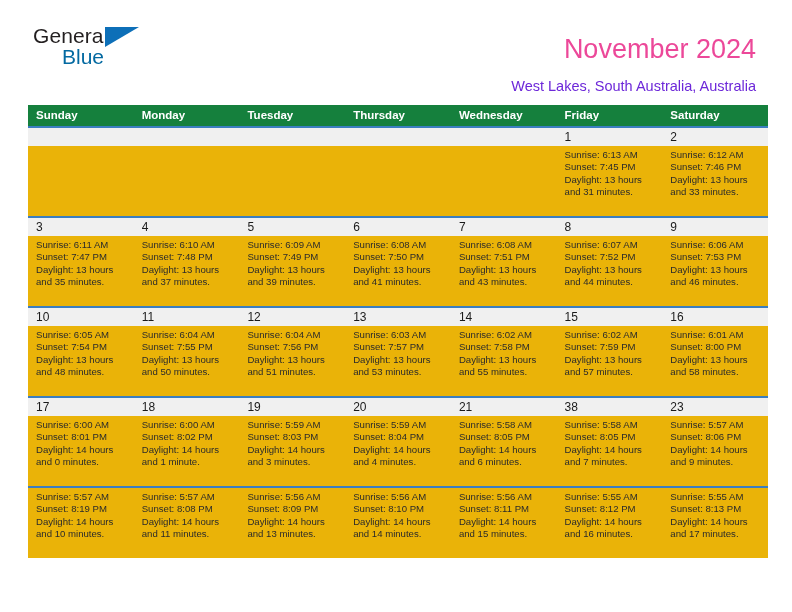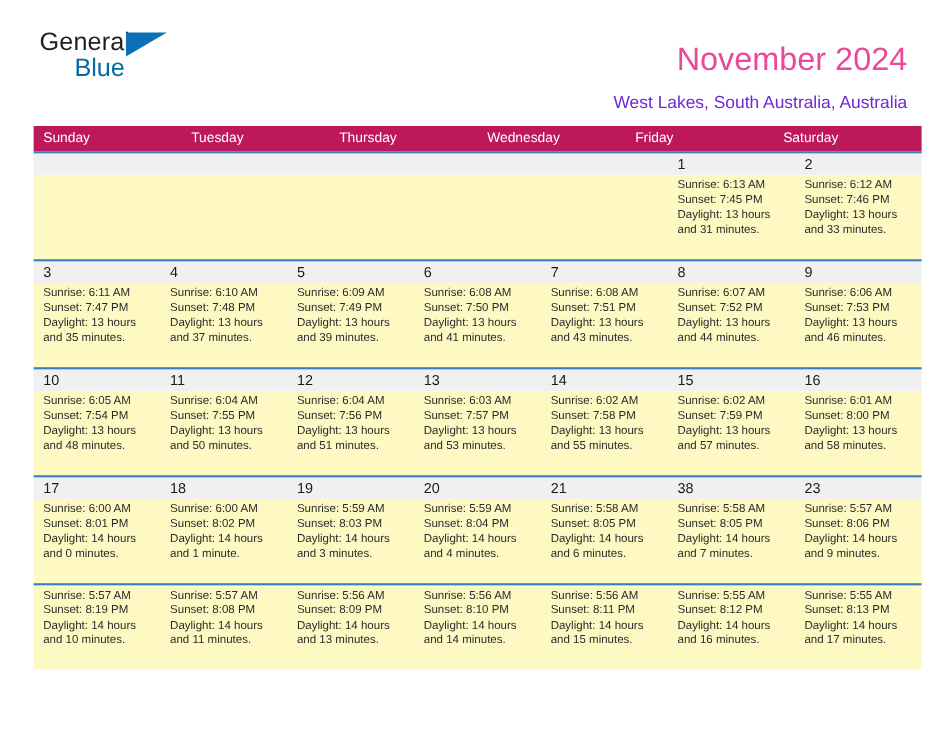--- a/index.html
+++ b/index.html
@@ -88,22 +88,23 @@
   
   .cal {
     position: absolute;
     left: 28px;
     top: 105px;
     width: 740px;
   }
 
   .weekdays {
     display: flex;
-    background: #be185d;
+    background: #15803d;
     height: 21px;
+    font-weight: bold;
   }
   .weekday {
     flex: 1 1 0;
     color: #ffffff;
     font-size: 11.5px;
     line-height: 21px;
     padding-left: 8px;
     box-sizing: border-box;
     white-space: nowrap;
     overflow: hidden;
@@ -117,21 +118,21 @@
     border-top: none;
   }
   .week-daynums {
     display: flex;
     background: #f0f0f0;
     height: 18px;
   }
   .week-body {
     display: flex;
     height: 70px;
-    background: #fef9c3;
+    background: #eab308;
   }
   .daynum {
     flex: 1 1 0;
     box-sizing: border-box;
     padding-left: 8px;
     font-size: 12px;
     line-height: 18px;
     color: #1a1a1a;
   }
   .cell {
@@ -161,20 +162,21 @@
     </div>
 
     <div class="title">November 2024</div>
     <div class="subtitle">West Lakes, South Australia, Australia</div>
   </div>
 
   <div class="cal">
 
     <div class="weekdays">
       <div class="weekday">Sunday</div>
+      <div class="weekday">Monday</div>
       <div class="weekday">Tuesday</div>
       <div class="weekday">Thursday</div>
       <div class="weekday">Wednesday</div>
       <div class="weekday">Friday</div>
       <div class="weekday">Saturday</div>
     </div>
 
     <div class="week">
       <div class="week-daynums">
         <div class="daynum"></div>

